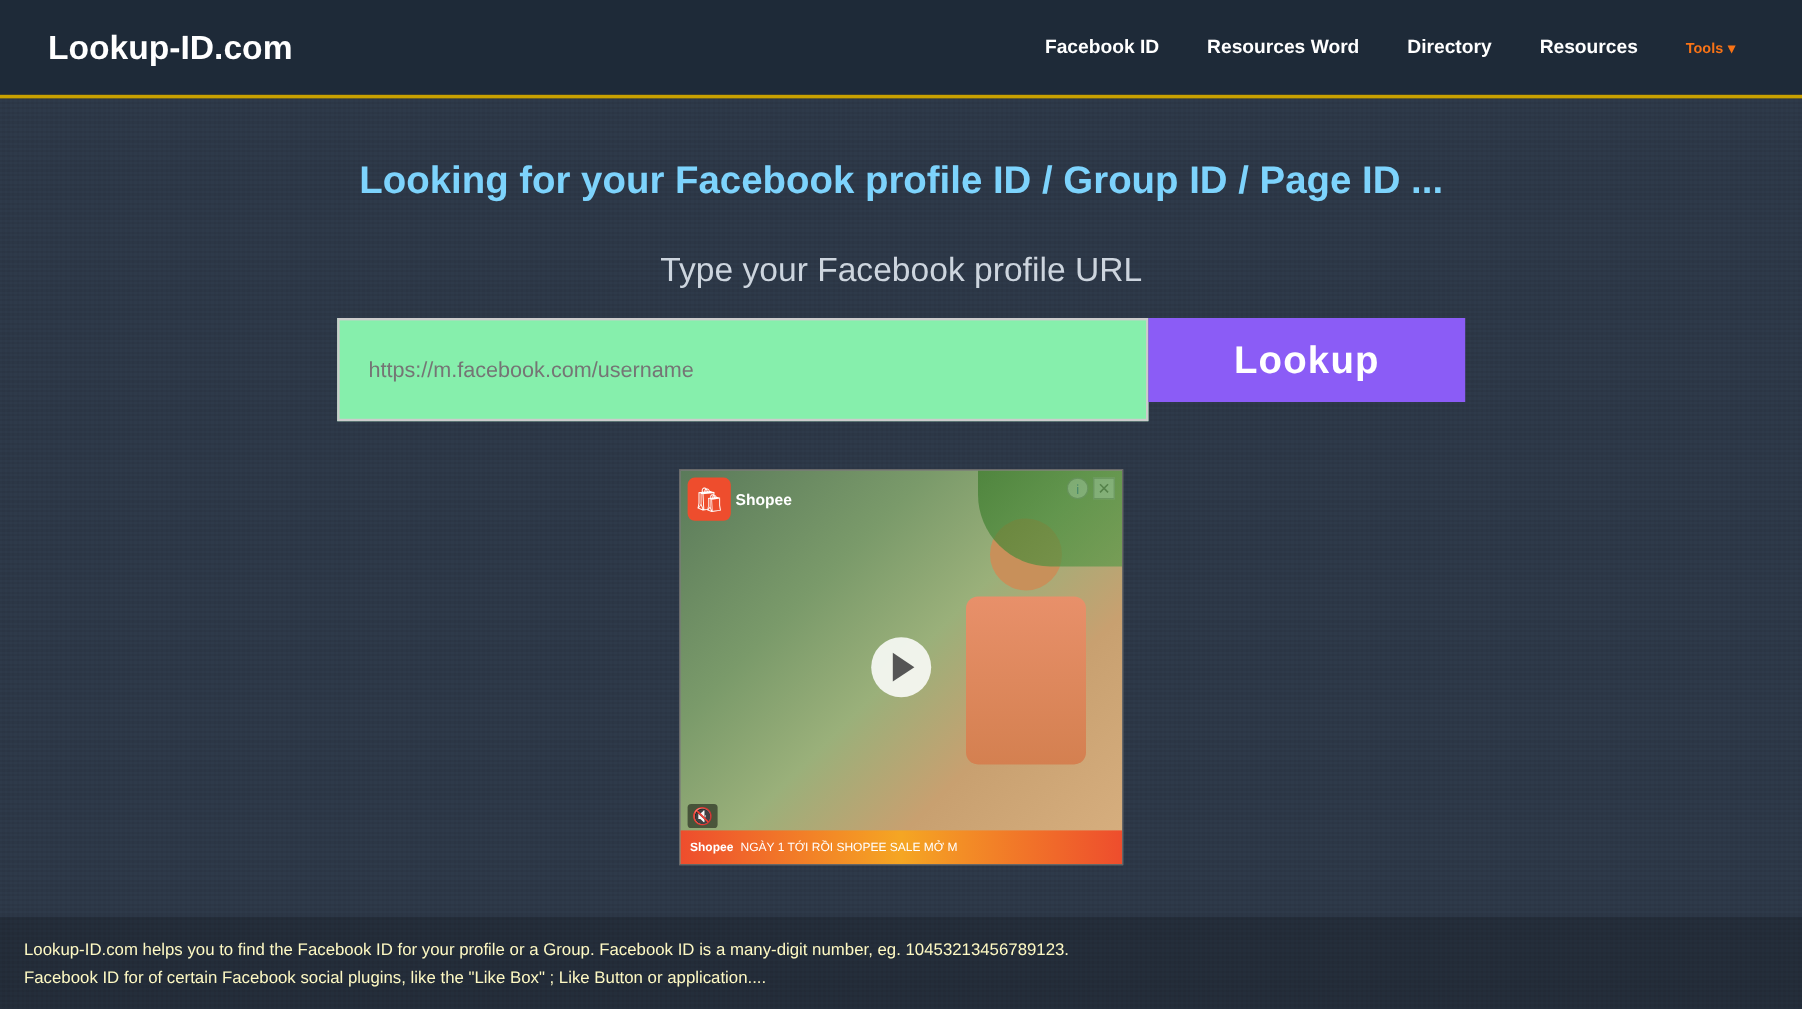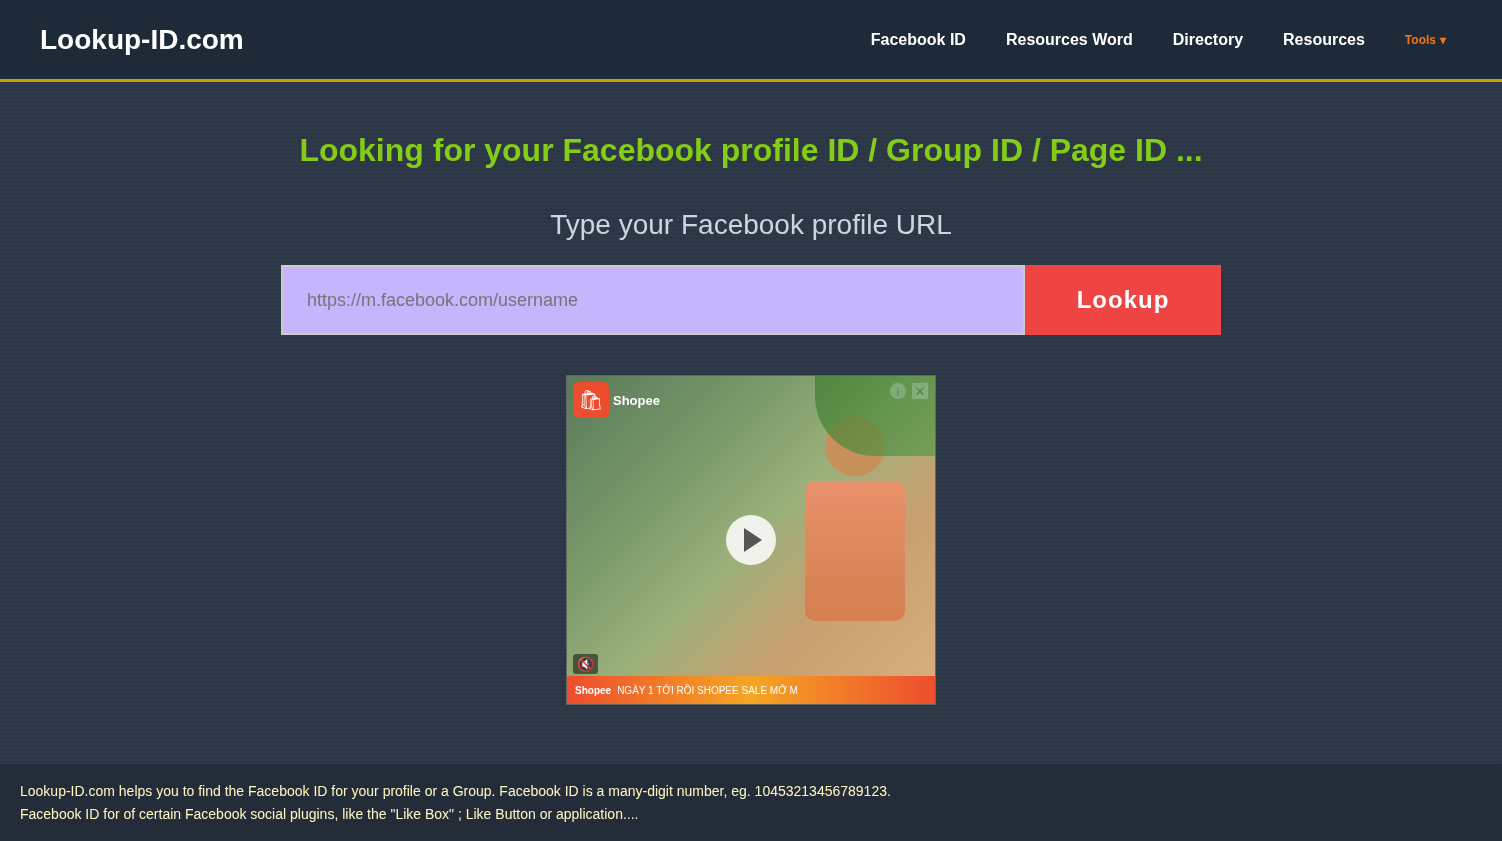--- a/index.html
+++ b/index.html
@@ -73,57 +73,57 @@
     main {
       display: flex;
       flex-direction: column;
       align-items: center;
       padding: 50px 20px 30px;
     }
 
     .page-title {
       font-size: 32px;
       font-weight: bold;
-      color: #84cc16;
+      color: #7dd3fc;
       text-align: center;
       margin-bottom: 40px;
     }
 
     .subtitle {
       font-size: 28px;
       color: #cdd5de;
       margin-bottom: 24px;
       text-align: left;
     }
 
     .search-row {
       display: flex;
       width: 940px;
       max-width: 95vw;
       margin-bottom: 40px;
     }
 
     .url-input {
       flex: 1;
-      height: 70px;
+      height: 86px;
       padding: 0 24px;
       font-size: 18px;
       color: #666;
       border: 2px solid #ccc;
-      background: #c4b5fd;
+      background: #86efac;
       outline: none;
       border-radius: 0;
     }
 
     .lookup-btn {
-      width: 196px;
+      width: 264px;
       height: 70px;
-      background-color: #ef4444;
-      color: white;
-      font-size: 24px;
+      background-color: #8b5cf6;
+      color: white;
+      font-size: 32px;
       font-weight: bold;
       border: none;
       cursor: pointer;
       letter-spacing: 1px;
     }
 
     
     .ad-container {
       width: 370px;
       height: 330px;

